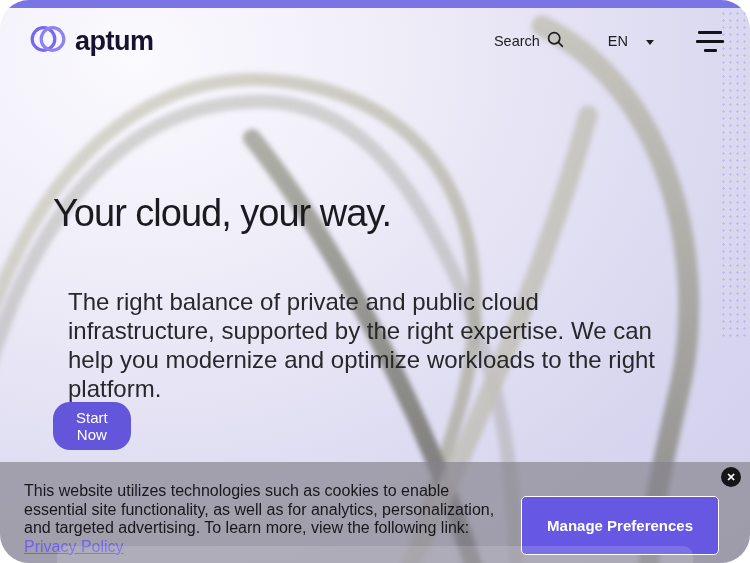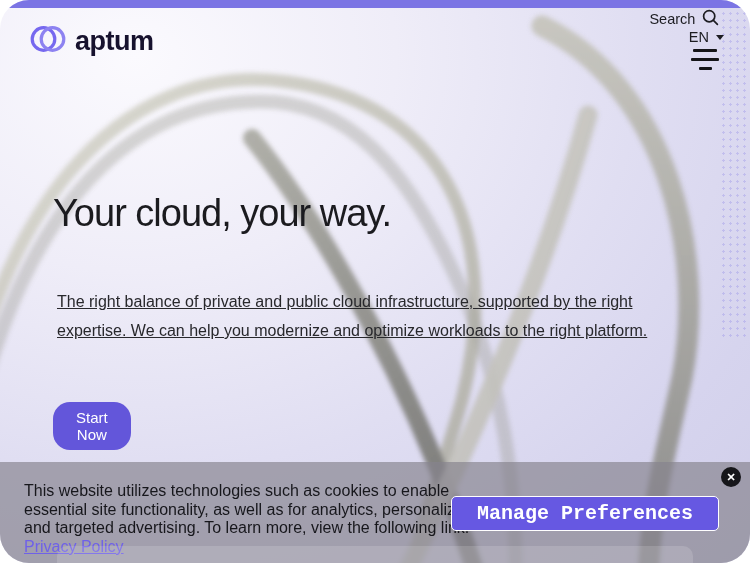--- a/index.html
+++ b/index.html
@@ -21,64 +21,64 @@
     position:absolute; right:0; top:10px; width:30px; height:330px; z-index:0;
     background-image: radial-gradient(circle, rgba(123,116,228,0.38) 1.1px, transparent 1.4px);
     background-size:7px 7px; opacity:.7;
   }
 
   
   .header { position:absolute; left:0; top:8px; width:750px; height:66px; z-index:2;
     display:flex; align-items:center; }
   .logo { display:flex; align-items:center; gap:9px; margin-left:30px; cursor:pointer; }
   .logo-text { font-size:27px; font-weight:bold; color:#17122e; letter-spacing:-0.5px; }
-  .header-right { margin-left:auto; margin-right:26px; display:flex; align-items:center;flex-direction:column; }
+  .header-right { margin-left:auto; margin-right:26px; display:flex; align-items:center; }
   .search-btn { display:flex; align-items:center; gap:7px; cursor:pointer; background:none; border:none;
     font-family:"Liberation Sans", sans-serif; font-size:14.5px; color:#1d1d22; }
-  .lang { display:flex; align-items:center; gap:7px; margin-left:44px; cursor:pointer;
+  .lang { display:flex; align-items:center; gap:18px; margin-left:44px; cursor:pointer;
     font-size:14.5px; color:#1d1d22; }
   .caret { width:0; height:0; border-left:4.5px solid transparent; border-right:4.5px solid transparent;
     border-top:5px solid #1d1d22; margin-top:2px; }
   .menu-btn { margin-left:42px; background:none; border:none; cursor:pointer;
     display:flex; flex-direction:column; align-items:center; gap:6px; padding:4px 0; }
   .menu-btn .bar { height:3px; background:#141418; border-radius:1px; }
   .bar-1 { width:24px; }
   .bar-2 { width:28px; }
   .bar-3 { width:13px; }
 
   
   .hero { position:absolute; left:53px; top:0; z-index:1; }
   .hero-heading {
     position:absolute; left:0; top:192px; width:640px;
     font-size:38px; font-weight:300; color:#1b1b1f; letter-spacing:-1px; white-space:nowrap;
   }
   .hero-paragraph {
-    position:absolute; left:4px; top:287px; width:600px;
-    font-size:16px; line-height:29px; color:#28282c;text-decoration:underline;
+    position:absolute; left:15px; top:287px; width:600px;
+    font-size:24px; line-height:29px; color:#28282c;
   }
   .cta {
     position:absolute; left:0; top:402px;
     background:#6356da; color:#fff; border:none; border-radius:17px;
     padding:7px 23px; font-family:"Liberation Sans", sans-serif; font-size:15px; cursor:pointer;
   }
 
   
   .cookie-banner {
     position:absolute; left:0; bottom:0; width:750px; height:101px; z-index:4;
     background:rgba(134,131,141,0.68);
   }
   .cookie-text {
     position:absolute; left:24px; top:20px; width:478px;
     font-size:16px; line-height:18.5px; color:#17171c;
   }
   .privacy-link { color:#6f61e8; text-decoration:underline; cursor:pointer; }
   .manage-btn {
     position:absolute; right:31px; top:34px;
     background:#6658e2; color:#fff; border:1.5px solid #ffffff; border-radius:5px;
-    padding:5px 25px; font-family:Liberation Mono, monospace; font-size:20px; font-weight:bold; cursor:pointer;
+    padding:20px 25px; font-family:Liberation Sans, sans-serif; font-size:15px; font-weight:bold; cursor:pointer;
   }
   .close-btn {
     position:absolute; right:9px; top:5px; width:20px; height:20px; border-radius:50%;
     background:#16161a; color:#fff; border:none; cursor:pointer;
     font-size:11px; font-weight:bold; line-height:20px; text-align:center; padding:0;
     font-family:"Liberation Sans", sans-serif;
   }
   .panel-peek {
     position:absolute; left:57px; right:57px; top:84px; height:17px;
     background:rgba(255,255,255,0.15); border-radius:10px 10px 0 0;

